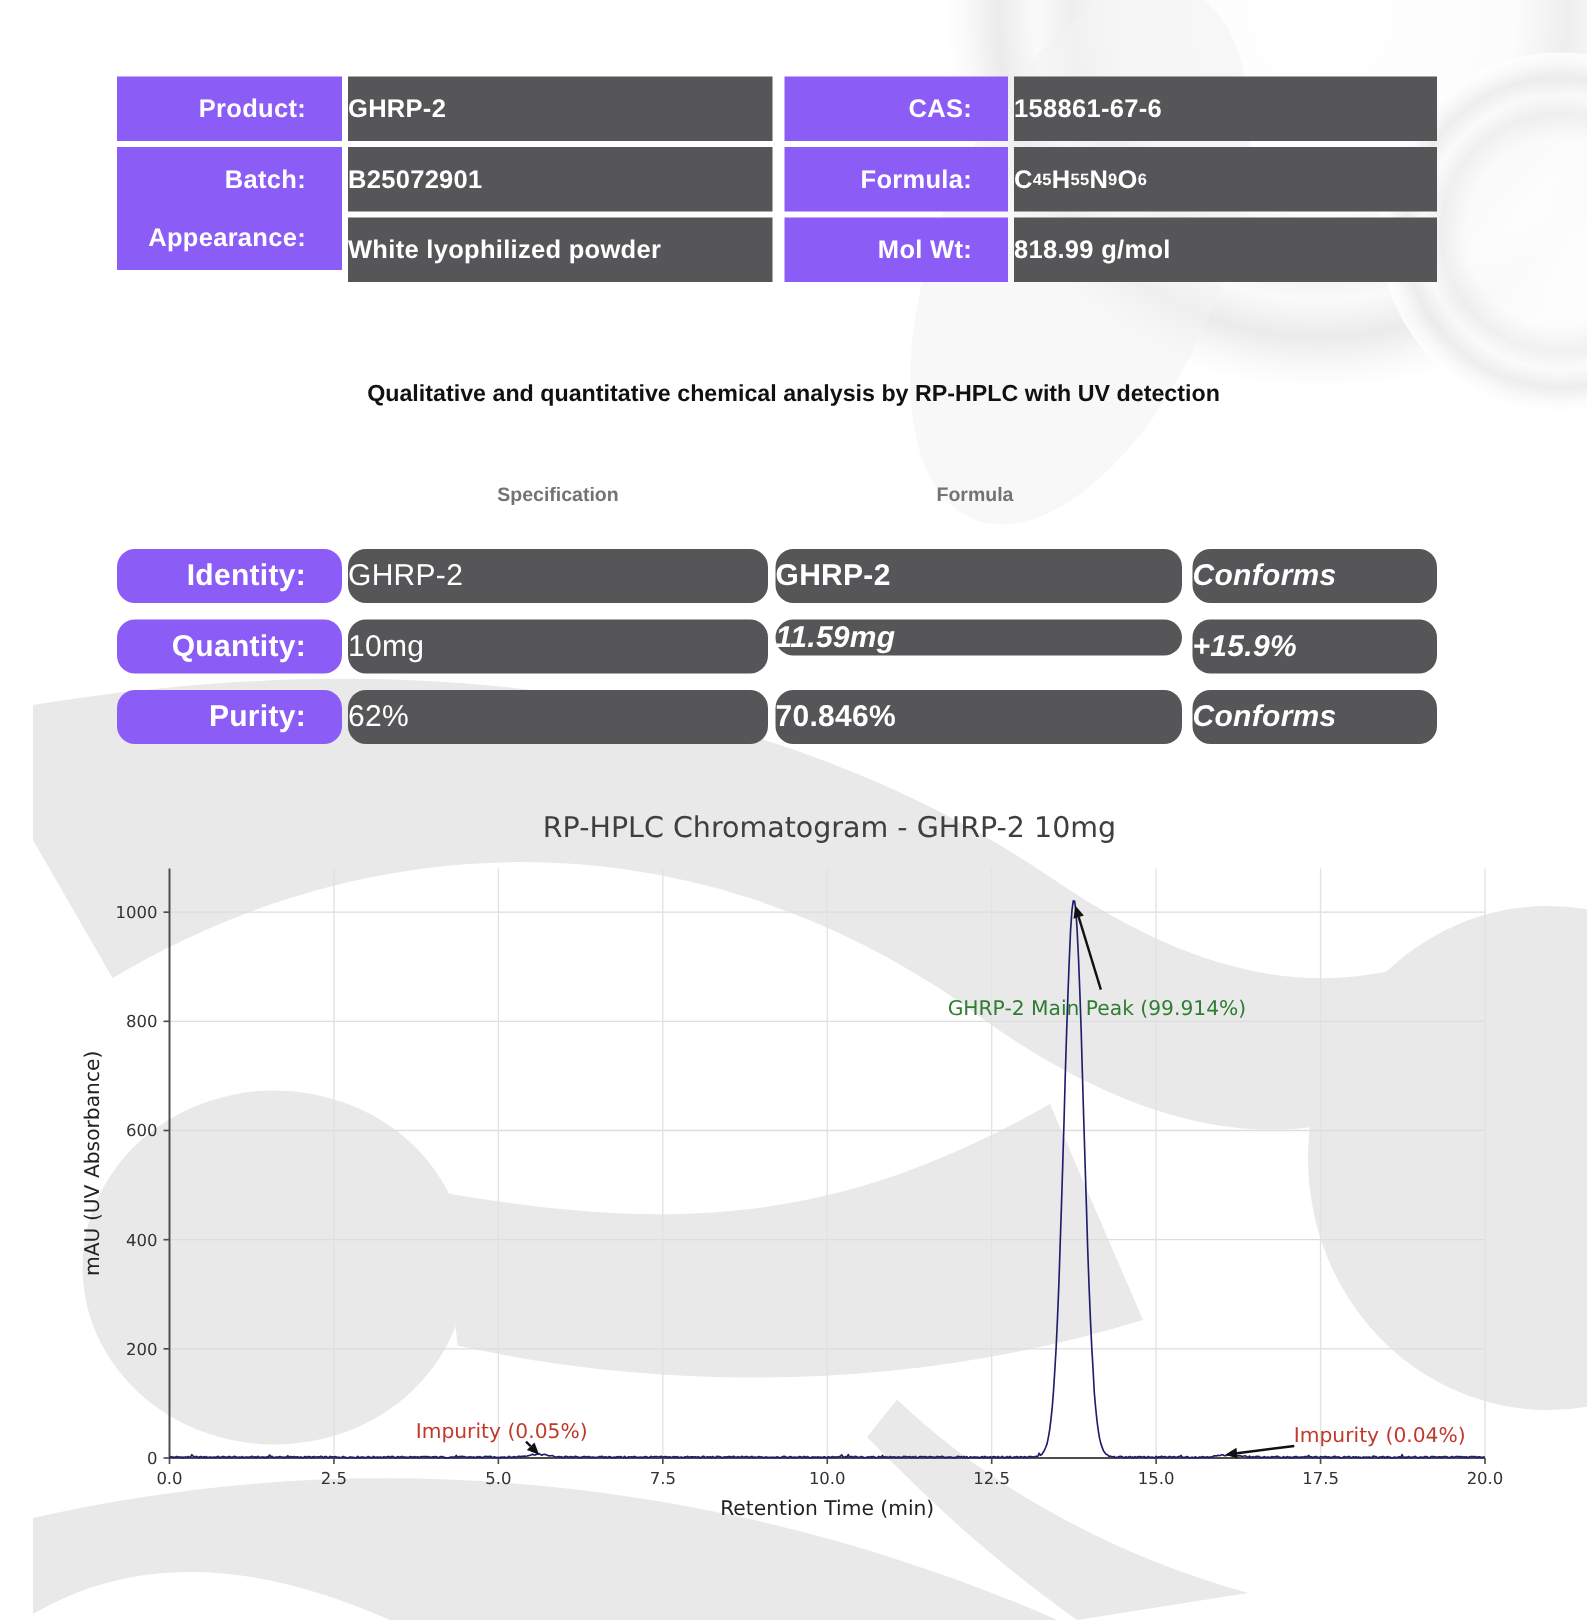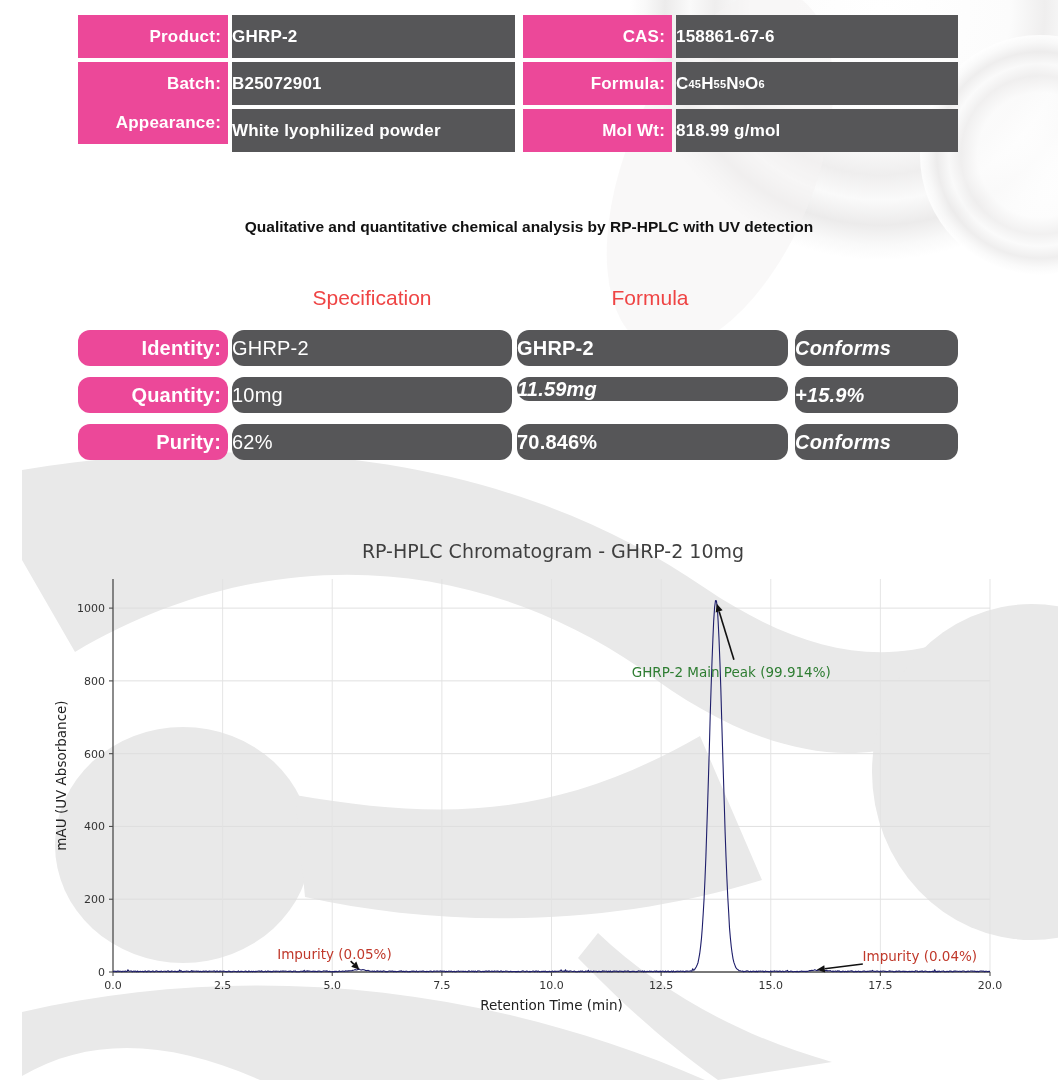--- a/index.html
+++ b/index.html
@@ -1,31 +1,31 @@
 <!DOCTYPE html>
 <html><head>
 <meta charset="utf-8">
 <style>
   html,body{margin:0;padding:0;background:#fff;}
   #page{position:relative;width:1058px;height:1080px;background:#ffffff;overflow:hidden;
         font-family:"Liberation Sans",sans-serif;}
   svg.layer{position:absolute;left:0;top:0;width:1058px;height:1080px;pointer-events:none;}
   #bg{z-index:0;}
   #chart{z-index:1;}
-  .fg{position:absolute;z-index:2;}
+  .fg{position:absolute;z-index:2;margin-top:36px;}
   .cell{position:absolute;display:flex;align-items:center;box-sizing:border-box;
         color:#ffffff;font-weight:700;font-size:17px;letter-spacing:.2px;}
-  .cell.lab{background:#ec4899;justify-content:flex-end;padding-right:7px;}
+  .cell.lab{background:#8b5cf6;justify-content:flex-end;padding-right:24px;}
   .cell.val{background:#565658;justify-content:flex-start;}
   .spec .cell{font-size:20px;border-radius:12px;}
   .cell.plain{font-weight:500;}
   .cell.ital{font-style:italic;}
   .heading{position:absolute;left:0;width:1058px;text-align:center;color:#111;
            font-weight:700;font-size:15.5px;}
-  .colhead{position:absolute;text-align:center;color:#ef4444;font-weight:400;font-size:21px;}
+  .colhead{position:absolute;text-align:center;color:#737373;font-weight:700;font-size:13px;}
   sub.f{font-size:11px;vertical-align:-5px;}
 </style>
 </head>
 <body>
 
 <div id="page">
 
   <svg id="bg" class="layer" viewBox="0 0 1058 1080">
     <defs>
       <radialGradient id="swirl" cx="50%" cy="50%" r="50%">

